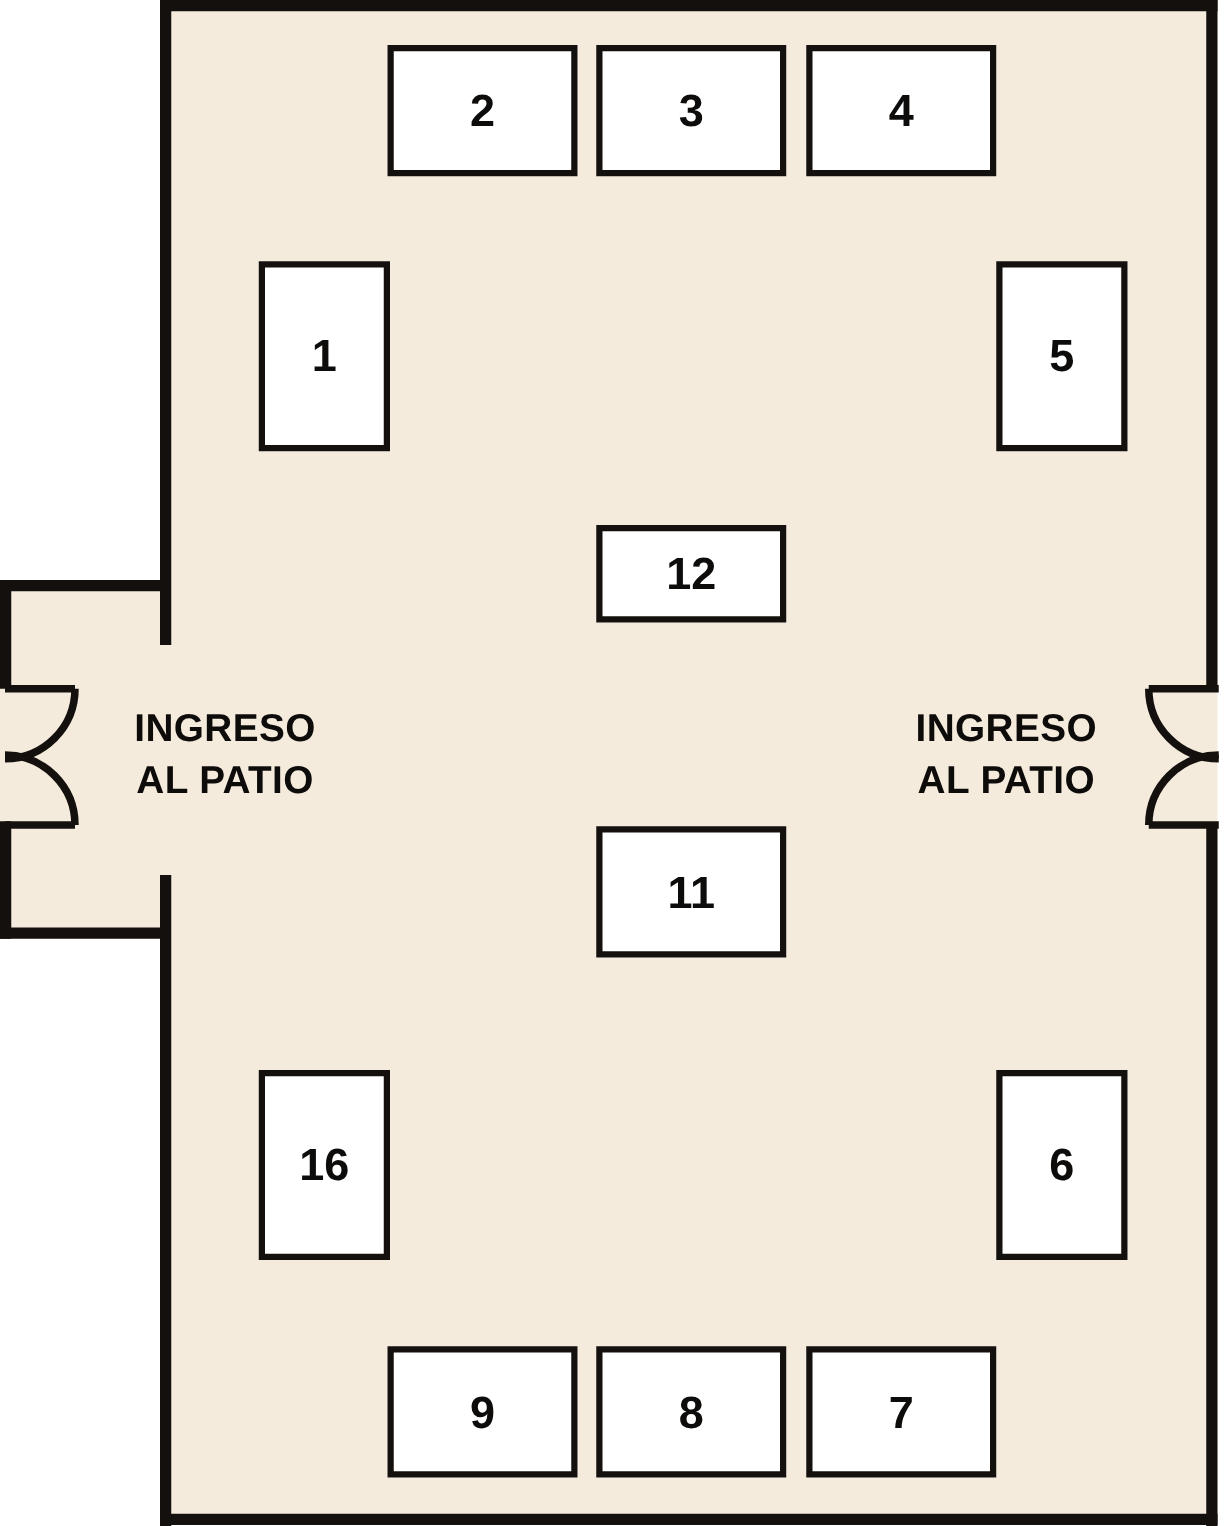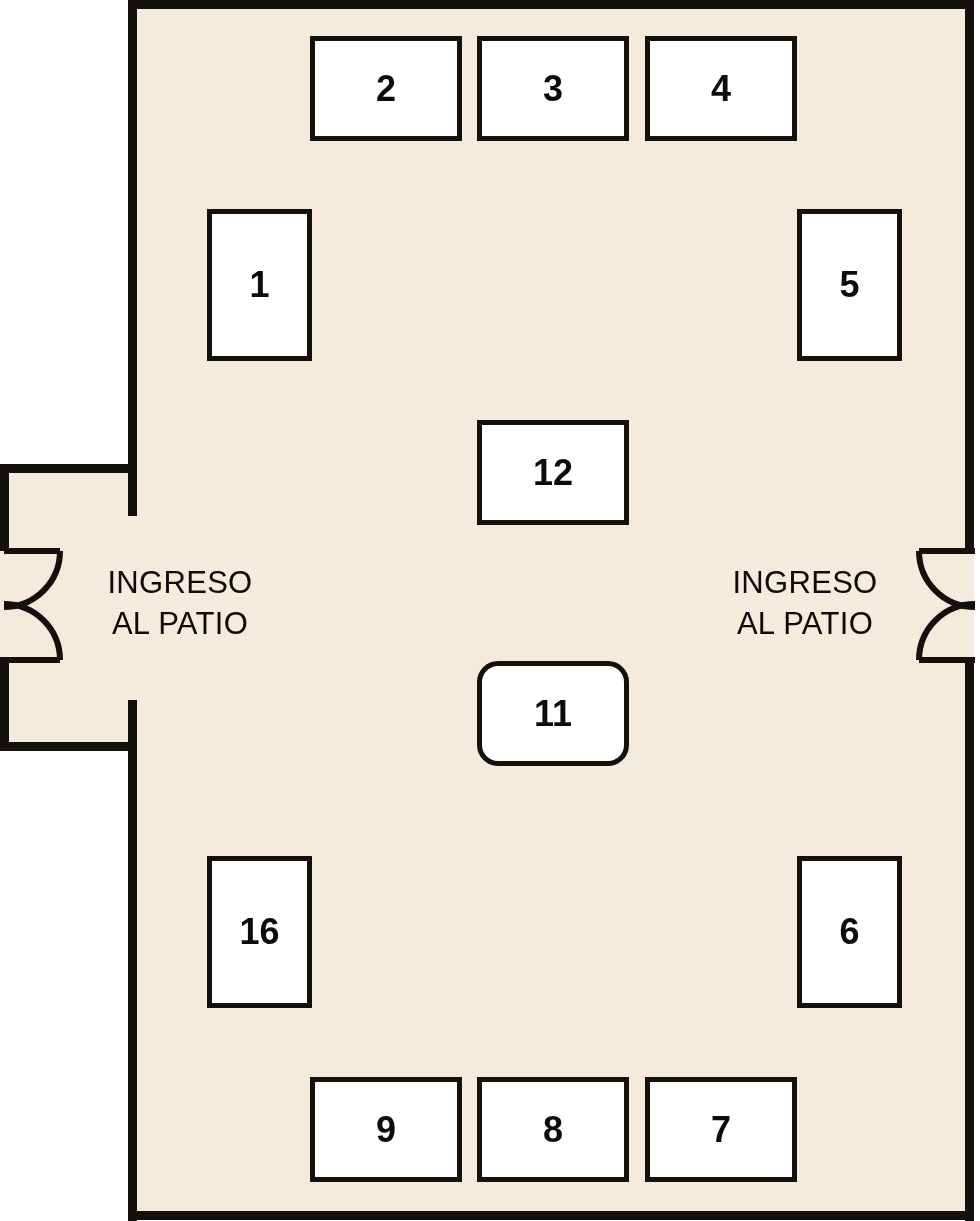--- a/index.html
+++ b/index.html
@@ -58,21 +58,21 @@
     font-size: 36px;
     font-weight: bold;
     color: #0d0c0b;
     line-height: 1;
     letter-spacing: 0px;
   }
   .entrance-label {
     position: absolute;
     font-family: "Liberation Sans", sans-serif;
     font-size: 31px;
-    font-weight: normal;
+    font-weight: bold;
     color: #0d0c0b;
     line-height: 1.32;
     text-align: center;
     letter-spacing: 0.3px;
     white-space: nowrap;
   }
   .entrance-label .ln { display: block; }
 </style>
 </head>
 <body>
@@ -148,25 +148,25 @@
   </div>
 
   <div class="table-box" style="left:310px; top:1077px; width:152px; height:105px;">
     <span class="table-label">9</span>
   </div>
 
   <div class="table-box" style="left:207px; top:856px; width:105px; height:152px;">
     <span class="table-label">16</span>
   </div>
 
-  <div class="table-box" style="left:477px; top:661px; width:152px; height:105px;border-radius:21px;">
+  <div class="table-box" style="left:477px; top:661px; width:152px; height:105px;">
     <span class="table-label">11</span>
   </div>
 
-  <div class="table-box" style="left:477px; top:420px; width:152px; height:105px;">
+  <div class="table-box" style="left:477px; top:420px; width:152px; height:78px;">
     <span class="table-label">12</span>
   </div>
 
   <div class="entrance-label" style="left:60px; top:563px; width:240px;">
     <span class="ln">INGRESO</span>
     <span class="ln">AL PATIO</span>
   </div>
 
   <div class="entrance-label" style="left:695px; top:563px; width:220px;">
     <span class="ln">INGRESO</span>

